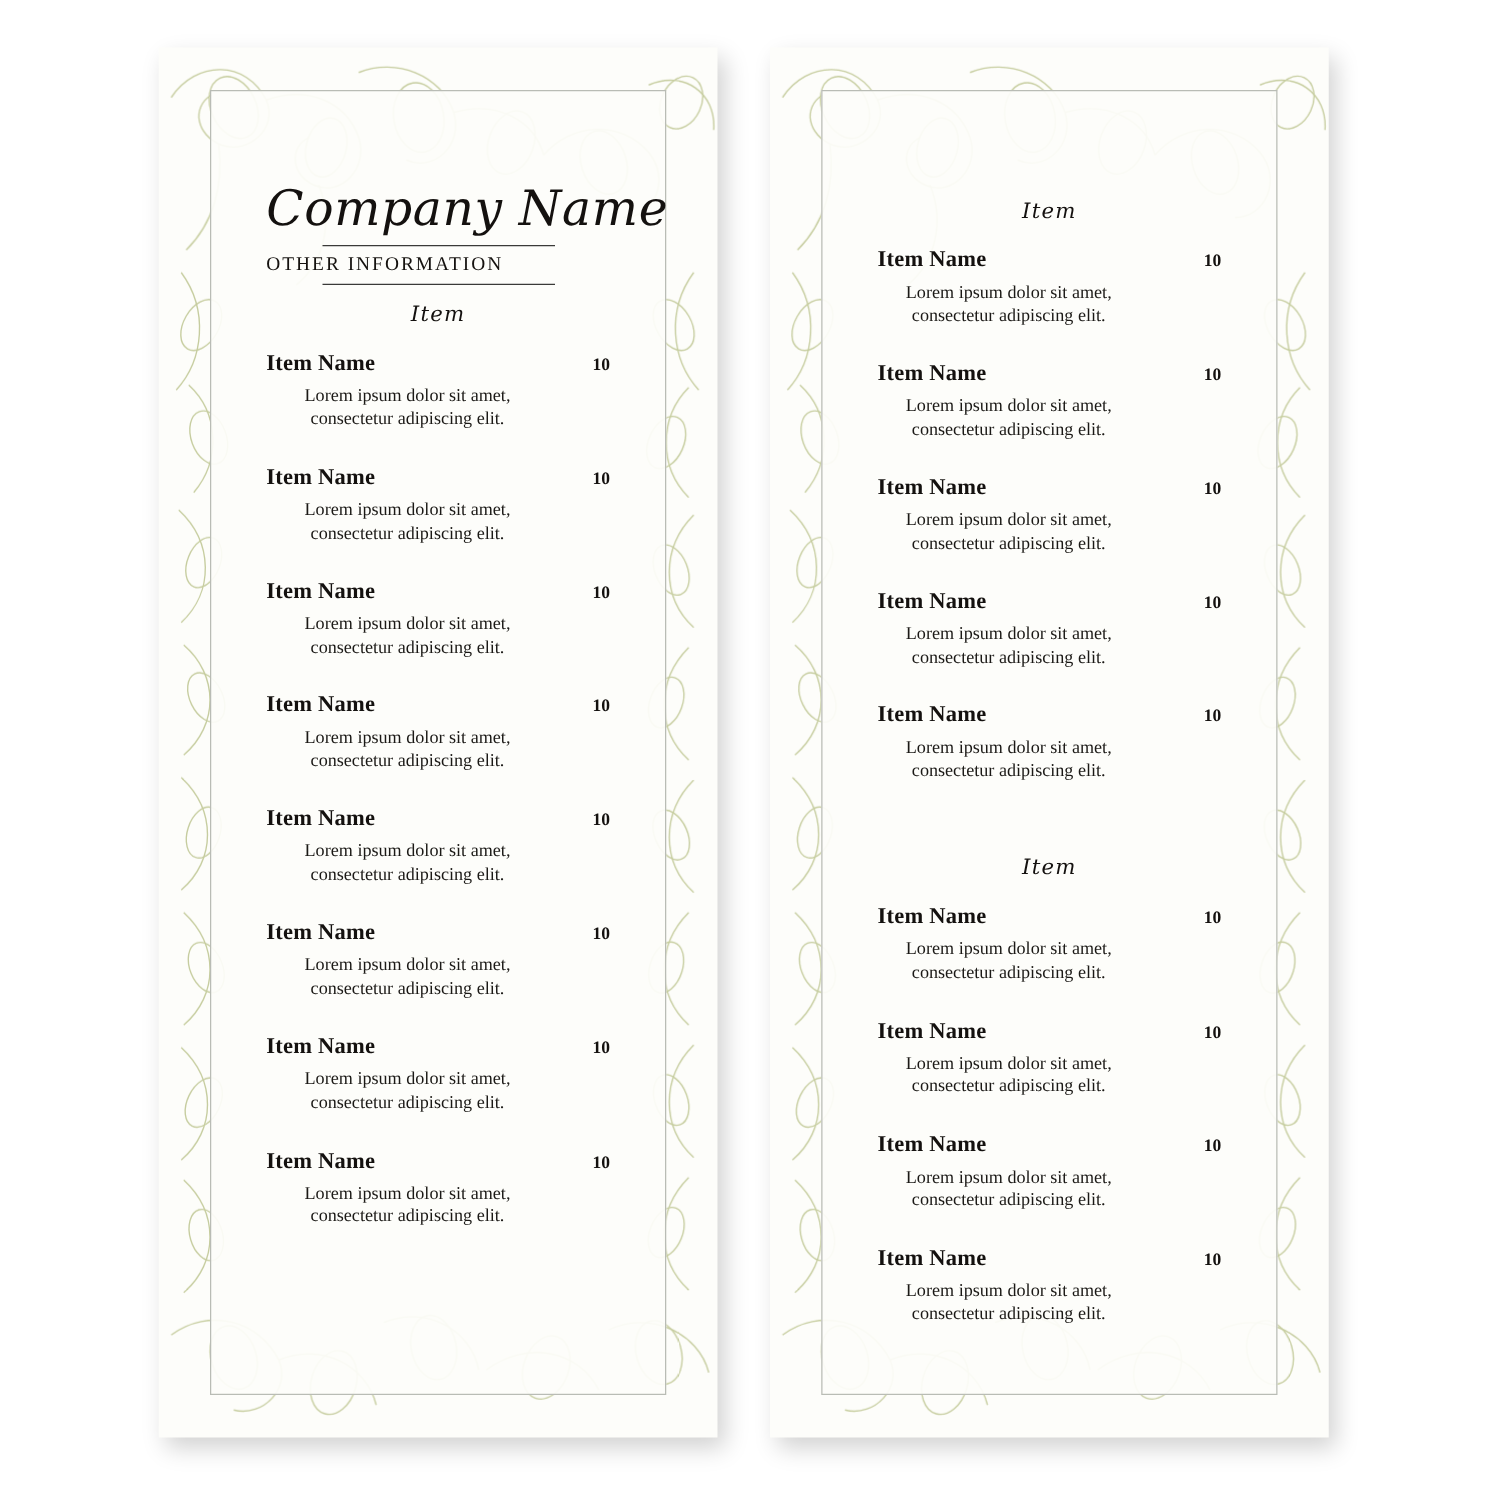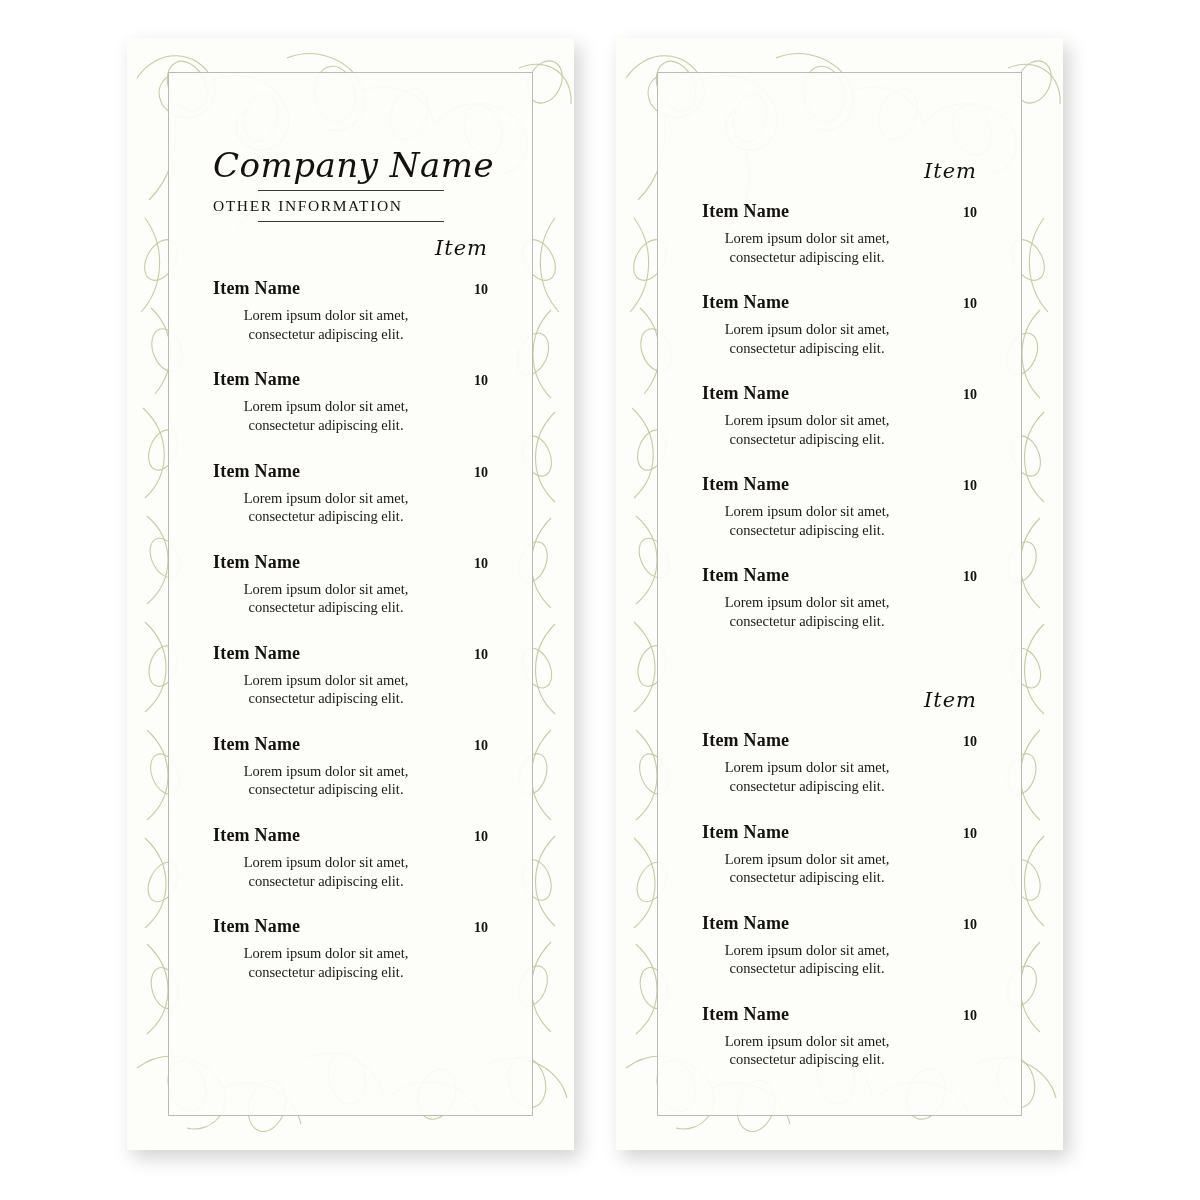--- a/index.html
+++ b/index.html
@@ -52,21 +52,21 @@
     position: absolute;
     left: 0; right: 0; top: 0; bottom: 0;
     padding: 26px 44px 20px 44px;
     box-sizing: border-box;
   }
 
   
   .company-name {
     font-family: "DejaVu Serif", serif;
     font-style: italic;
-    font-size: 34px;
+    font-size: 39px;
     letter-spacing: 0.5px;
     color: #14110f;
     margin: 48px 0 6px 0;
     line-height: 1.1;
     white-space: nowrap;
   }
   .rule {
     height: 1px;
     background: #3a3a38;
     width: 186px;
@@ -76,24 +76,24 @@
     text-align: left;
     font-family: "Liberation Serif", serif;
     font-size: 15.5px;
     letter-spacing: 1.6px;
     color: #15120f;
     padding: 6px 0 6px 0;
   }
 
   
   .section-title {
-    text-align: right;
+    text-align: center;
     font-family: "DejaVu Serif", serif;
     font-style: italic;
-    font-size: 21px;
+    font-size: 17px;
     letter-spacing: 1px;
     color: #14110f;
     margin: 14px 0 18px 0;
   }
   .section-title--spaced { margin-top: 58px; }
 
   
   .menu-list { margin: 0; padding: 0; }
 
   .menu-item { margin-bottom: 26px; }

